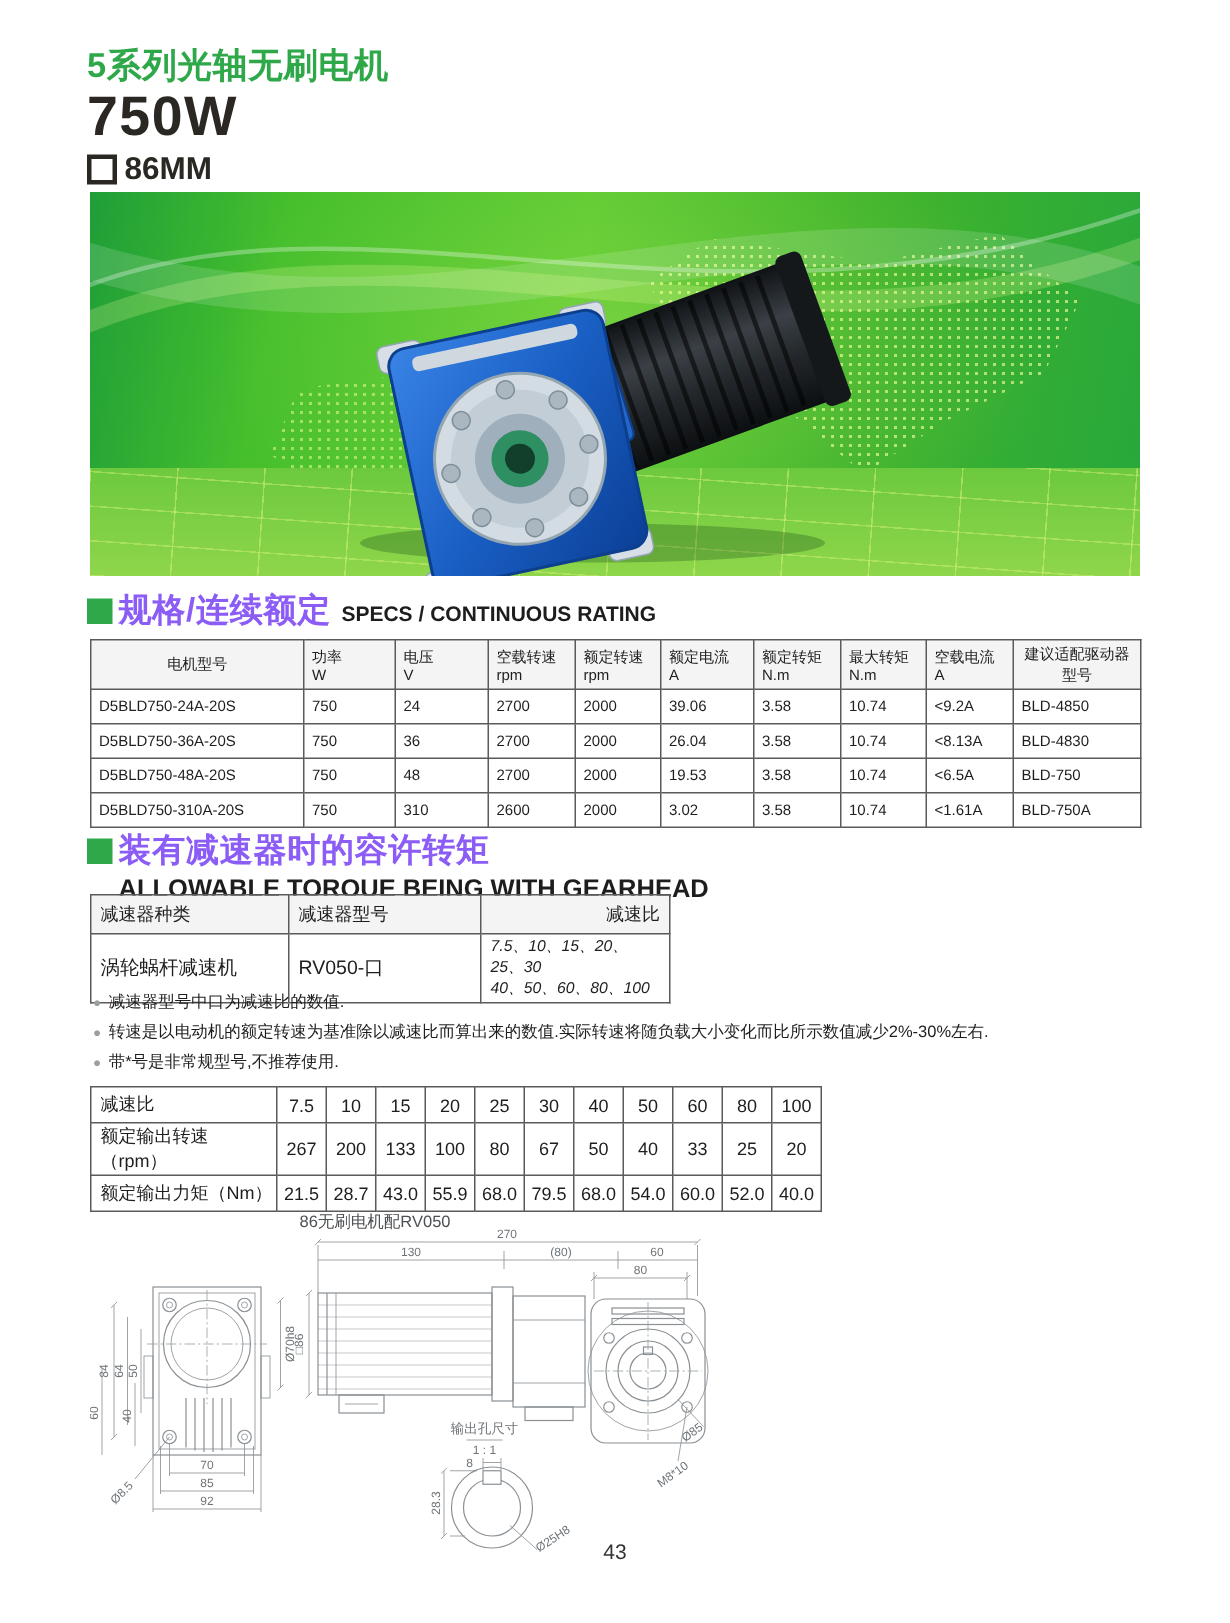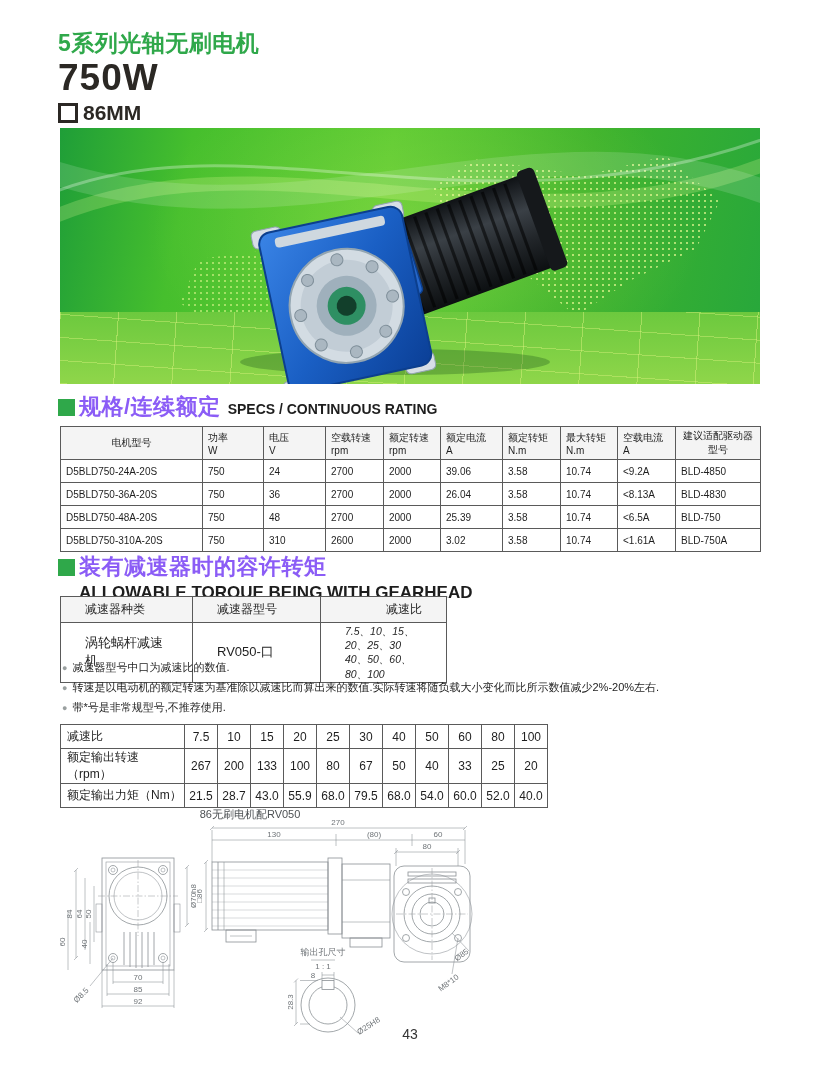--- a/index.html
+++ b/index.html
@@ -41,21 +41,21 @@
 
   
   table{border-collapse:collapse;table-layout:fixed;}
   .spec-table{left:60px;top:426px;width:700px;font-size:10px;border:1.5px solid #333;}
   .spec-table th,.spec-table td{border:1px solid #5a5a5a;padding:1px 5px;text-align:left;vertical-align:middle;font-weight:normal;color:#1e1e1e;}
   .spec-table th{background:#f4f4f4;height:30px;}
   .spec-table th.c{text-align:center;}
   .spec-table td{height:20px;margin-left:14px;}
 
   .gear-table{left:60px;top:596px;width:386px;font-size:12px;border:1.5px solid #333;}
-  .gear-table th,.gear-table td{border:1px solid #5a5a5a;padding:1px 24px;color:#1e1e1e;vertical-align:middle;}
+  .gear-table th,.gear-table td{border:1px solid #5a5a5a;padding:1px 6px;color:#1e1e1e;vertical-align:middle;}
   .gear-table th{background:#f4f4f4;height:23px;text-align:left;font-weight:normal;}
   .gear-table th.r{text-align:right;}
   .gear-table td{height:38px;}
   .gear-type{font-size:13px;}
   .gear-model{font-size:13px;}
   .gear-ratios{font-size:10.5px;text-align:left;line-height:1.35;padding:0 2px;font-style:italic;}
 
   .notes{left:62px;top:660px;width:700px;font-size:11px;color:#1e1e1e;}
   .notes>div{margin-bottom:5px;display:flex;align-items:baseline;}
   .notes .bullet{color:#9aa0a0;font-size:9px;margin-right:5px;}
@@ -242,21 +242,21 @@
         <td>10.74</td>
         <td>&lt;8.13A</td>
         <td>BLD-4830</td>
       </tr>
       <tr>
         <td>D5BLD750-48A-20S</td>
         <td>750</td>
         <td>48</td>
         <td>2700</td>
         <td>2000</td>
-        <td>25.39</td>
+        <td>19.53</td>
         <td>3.58</td>
         <td>10.74</td>
         <td>&lt;6.5A</td>
         <td>BLD-750</td>
       </tr>
       <tr>
         <td>D5BLD750-310A-20S</td>
         <td>750</td>
         <td>310</td>
         <td>2600</td>
@@ -303,21 +303,21 @@
   </tbody>
 </table>
 
 <div class="abs notes">
     <div>
       <span class="bullet">●</span>
       <span>减速器型号中口为减速比的数值.</span>
     </div>
     <div>
       <span class="bullet">●</span>
-      <span>转速是以电动机的额定转速为基准除以减速比而算出来的数值.实际转速将随负载大小变化而比所示数值减少2%-20%左右.</span>
+      <span>转速是以电动机的额定转速为基准除以减速比而算出来的数值.实际转速将随负载大小变化而比所示数值减少2%-30%左右.</span>
     </div>
     <div>
       <span class="bullet">●</span>
       <span>带*号是非常规型号,不推荐使用.</span>
     </div>
   </div>
 
 <table class="abs ratio-table">
   <colgroup>
     <col style="width:124px">

